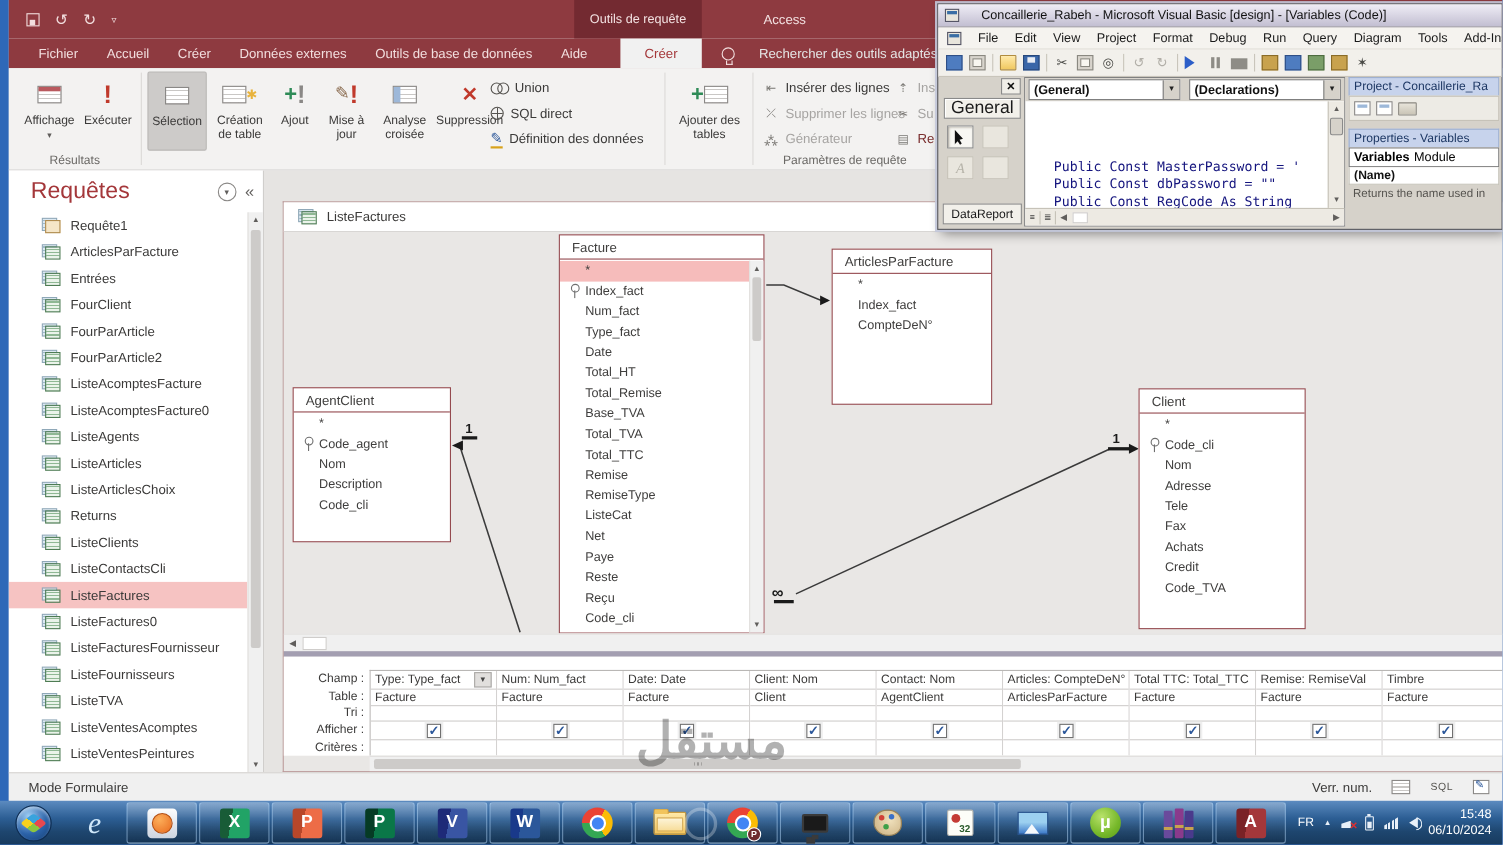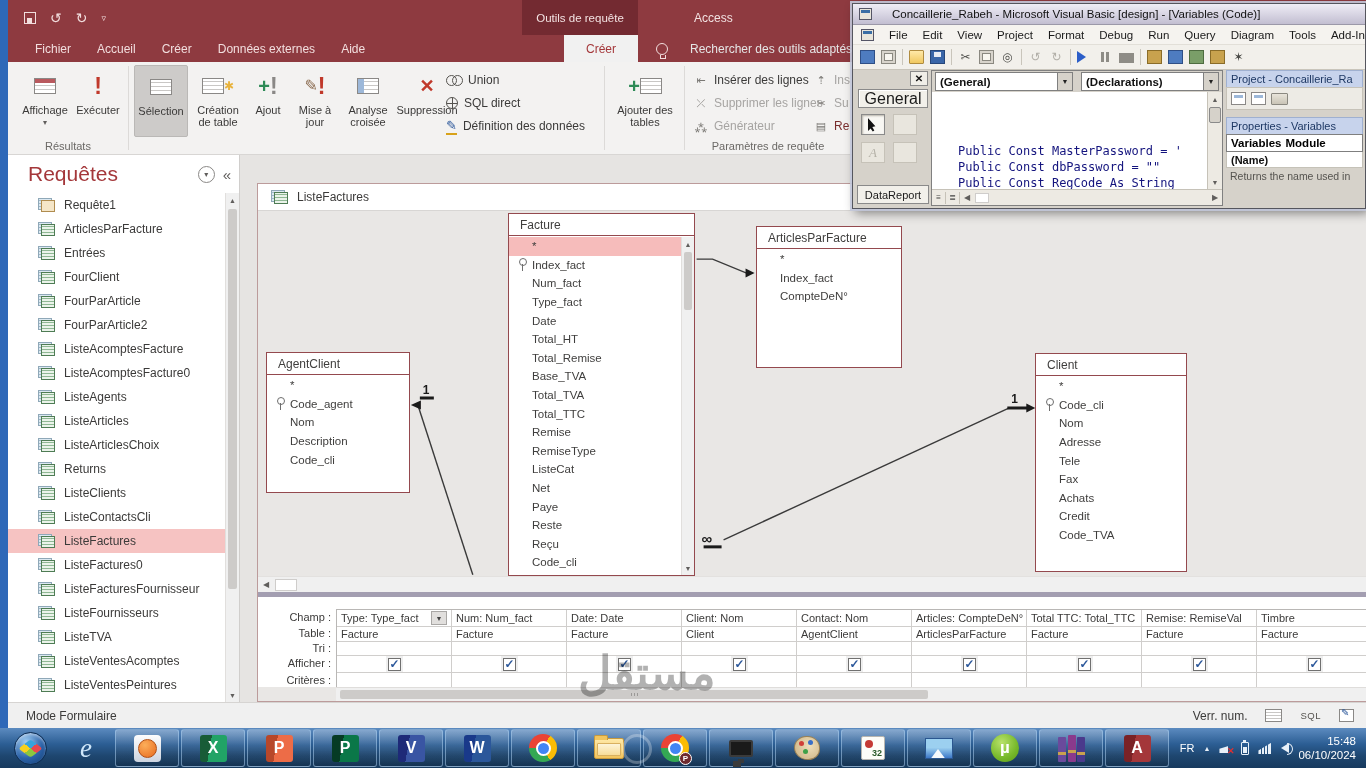--- a/index.html
+++ b/index.html
@@ -261,20 +261,23 @@
           <div class="tab">
             <span>Accueil</span>
           </div>
           <div class="tab">
             <span>Créer</span>
           </div>
           <div class="tab">
             <span>Données externes</span>
           </div>
           <div class="tab">
+            <span>Outils de base de données</span>
+          </div>
+          <div class="tab">
             <span>Aide</span>
           </div>
         </div>
       <div class="tab-active">Créer</div>
       <div class="searchbox">
         <span class="bulb"></span>
         <span>Rechercher des outils adaptés</span>
       </div>
     </div>
 
@@ -967,21 +970,21 @@
         <div class="rp-h">Project - Concaillerie_Ra</div>
         <div class="rp-tools">
           <span class="rp-ic"></span>
           <span class="rp-ic"></span>
           <span class="rp-folder"></span>
         </div>
         <div class="rp-gap"></div>
         <div class="rp-h">Properties - Variables</div>
         <div class="rp-combo">
           <b>Variables</b>
-            <span style="font-weight:bold">Module</span>
+            <span style="font-weight:normal">Module</span>
         </div>
         <div class="rp-row">(Name)</div>
         <div class="rp-desc">Returns the name used in</div>
       </div>
     </div>
   </div>
 
   <div class="wm1">مستقل</div>
   <div class="wm2"></div>
 

